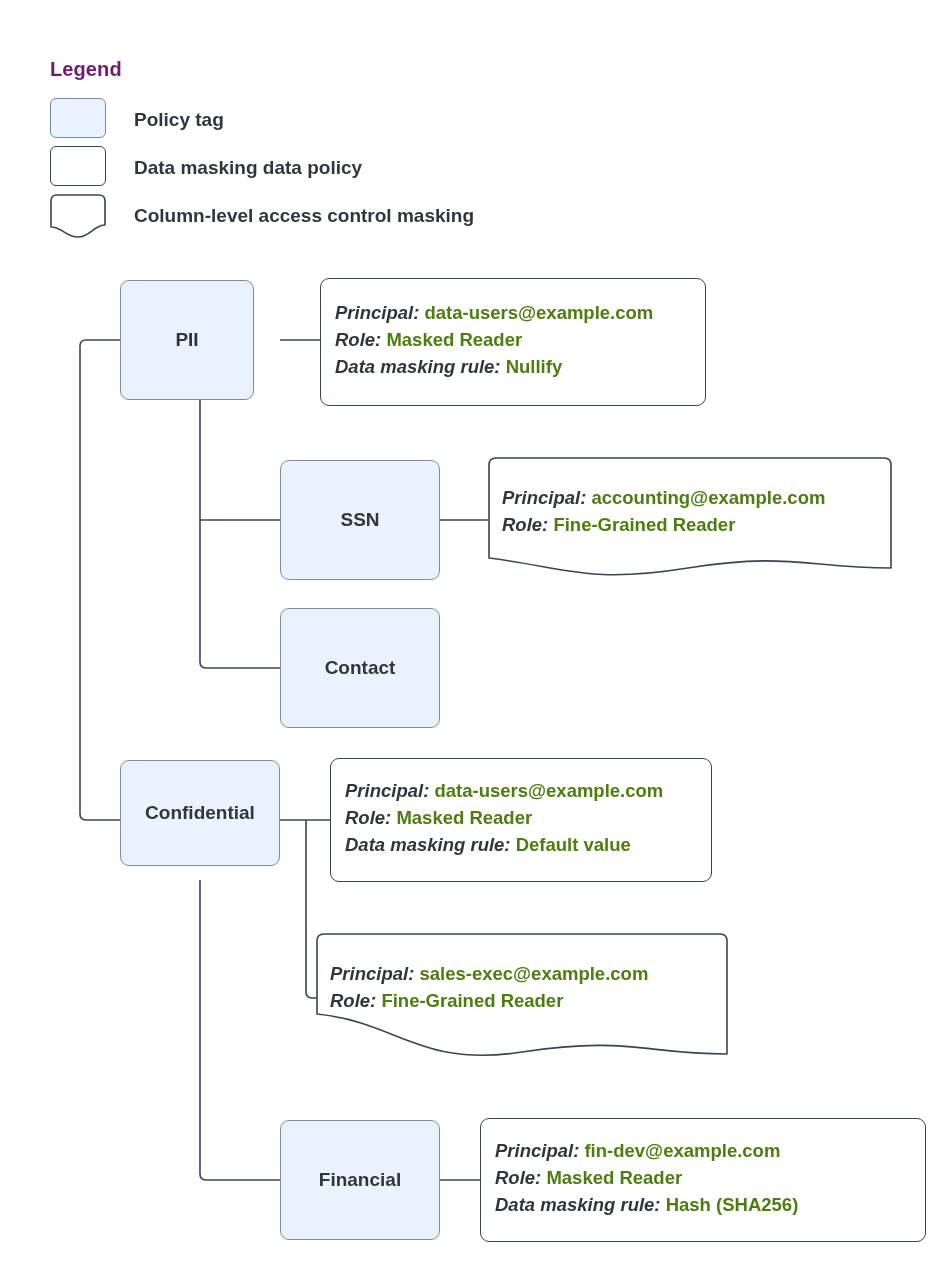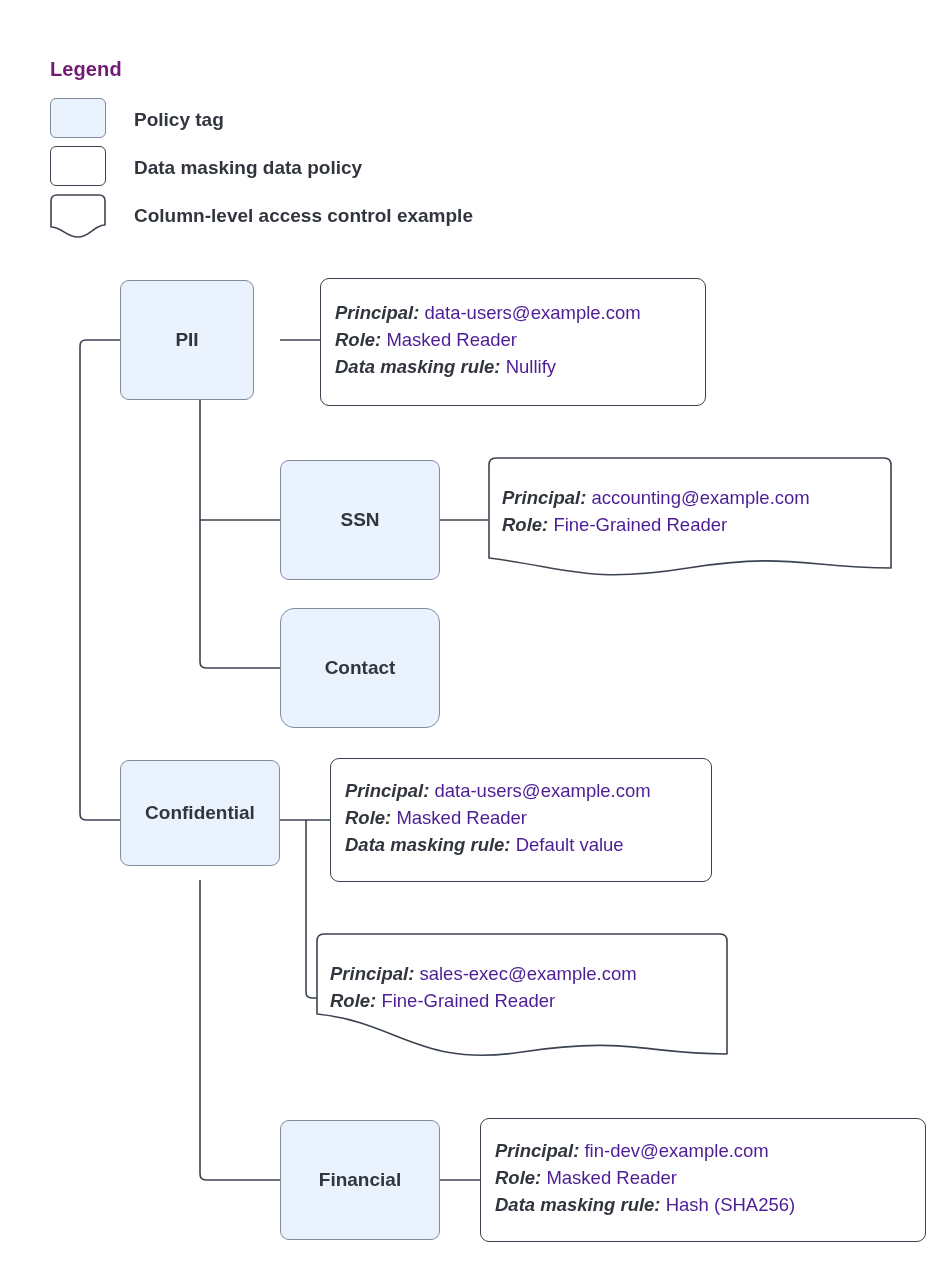--- a/index.html
+++ b/index.html
@@ -114,22 +114,22 @@
     line-height: 1.47;
     color: #3c4350;
     white-space: nowrap;
   }
   .info-lines .k {
     font-weight: bold;
     color: #31353d;
     font-style: italic;
   }
   .info-lines .v {
-    font-weight: normal;
-    color: #4c1d95;
+    font-weight: bold;
+    color: #4d7c0f;
   }
 
   
   .doc-box {
     position: absolute;
     z-index: 3;
   }
   .doc-box svg {
     position: absolute;
     left: 0;
@@ -182,21 +182,21 @@
     <div class="legend-label">Data masking data policy</div>
   </div>
 
   <div class="legend-row" style="top:194px;">
     <div class="swatch-wrap">
       <svg width="56" height="44" viewBox="0 0 56 44" fill="none">
         <path d="M1 7 Q1 1 7 1 L49 1 Q55 1 55 7 L55 31
                  C44 31 40 43 28 43 C16 43 12 33 1 33 Z" fill="#ffffff" stroke="#3c4350" stroke-width="1.6" stroke-linejoin="round"></path>
       </svg>
     </div>
-    <div class="legend-label">Column-level access control example</div>
+    <div class="legend-label">Column-level access control masking</div>
   </div>
 
   <div class="tag-node" style="left:120px; top:280px; width:134px; height:120px;">
     <span class="tag-label">PII</span>
   </div>
 
   <div class="info-box" style="left:320px; top:278px; width:386px; height:128px;">
     <div class="info-lines" style="top:20px;">
       <div>
         <span class="k">Principal:</span>
@@ -227,21 +227,21 @@
         <span class="k">Principal:</span>
         <span class="v">accounting@example.com</span>
       </div>
       <div>
         <span class="k">Role:</span>
         <span class="v">Fine-Grained Reader</span>
       </div>
     </div>
   </div>
 
-  <div class="tag-node" style="left:280px; top:608px; width:160px; height:120px;border-radius:14px;">
+  <div class="tag-node" style="left:280px; top:608px; width:160px; height:120px;">
     <span class="tag-label">Contact</span>
   </div>
 
   <div class="tag-node" style="left:120px; top:760px; width:160px; height:106px;">
     <span class="tag-label">Confidential</span>
   </div>
 
   <div class="info-box" style="left:330px; top:758px; width:382px; height:124px;">
     <div class="info-lines" style="top:18px;">
       <div>

